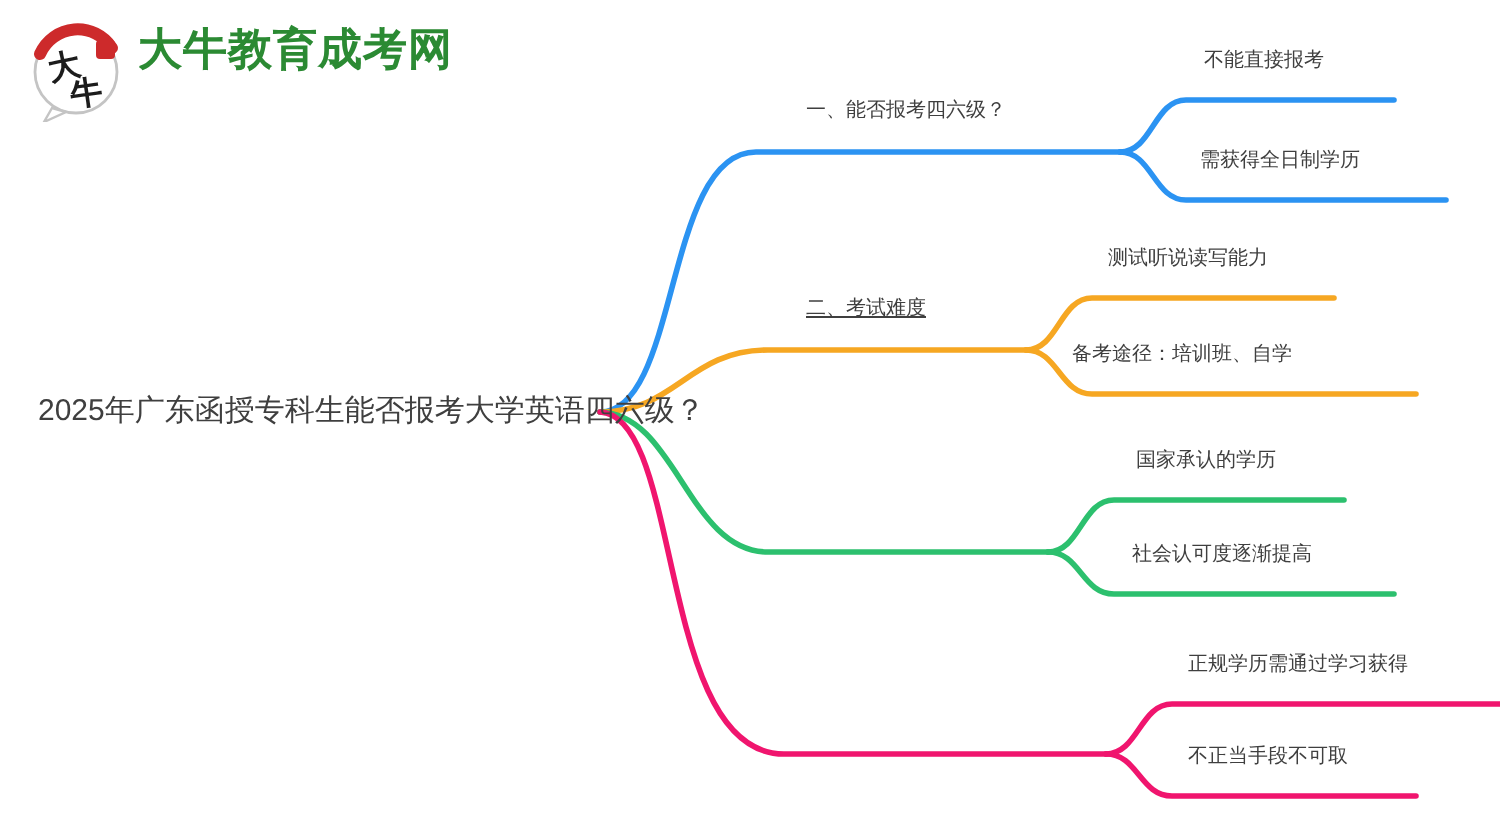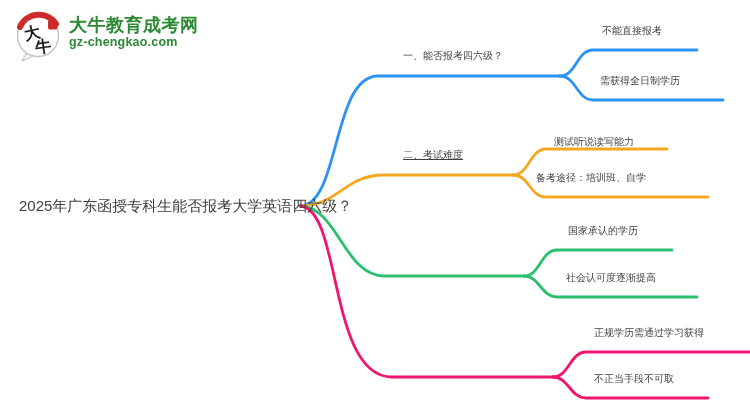--- a/index.html
+++ b/index.html
@@ -5,34 +5,34 @@
   * { margin: 0; padding: 0; box-sizing: border-box; }
   html, body { width: 750px; height: 410px; overflow: hidden; background: #ffffff; }
   body { font-family: "Liberation Sans", "DejaVu Sans", sans-serif; position: relative; }
 
   .stage { position: absolute; inset: 0; width: 750px; height: 410px; }
 
   
   .logo { position: absolute; left: 12px; top: 9px; display: flex; align-items: flex-start; cursor: pointer; }
   .logo-mark { width: 52px; height: 52px; display: block; }
   .logo-texts { margin-left: 5px; padding-top: 6px; }
-  .logo-title { font-size: 18px; font-weight: bold; color: #2b8a33; letter-spacing: 0.5px; line-height: 20px; }
+  .logo-title { font-size: 22px; font-weight: bold; color: #2b8a33; letter-spacing: 0.5px; line-height: 20px; }
   .logo-sub { font-size: 12.5px; font-weight: bold; color: #2b8a33; letter-spacing: 0.2px; line-height: 15px; }
 
   
   .map-svg { position: absolute; left: 0; top: 0; width: 750px; height: 410px; }
   .map-svg path { fill: none; stroke-width: 2.8; stroke-linecap: round; }
 
   .node { position: absolute; font-size: 10px; line-height: 19px; color: #3f3f3f; white-space: nowrap; cursor: pointer; }
   .root-node { left: 19px; top: 196px; font-size: 15px; }
   .n-b1  { left: 403px; top: 46px;  }
   .n-b1c1{ left: 602px; top: 21px;  }
   .n-b1c2{ left: 600px; top: 71px;  }
   .n-b2  { left: 403px; top: 145px; text-decoration: underline; }
-  .n-b2c1{ left: 554px; top: 120px; margin-top: 12px; }
+  .n-b2c1{ left: 554px; top: 120px; }
   .n-b2c2{ left: 536px; top: 168px; }
   .n-b3  { left: 403px; top: 246px; }
   .n-b3c1{ left: 568px; top: 221px; }
   .n-b3c2{ left: 566px; top: 268px; }
   .n-b4  { left: 403px; top: 347px; }
   .n-b4c1{ left: 594px; top: 323px; }
   .n-b4c2{ left: 594px; top: 369px; }
 </style>
 </head>
 <body>
@@ -62,21 +62,20 @@
     <svg class="logo-mark" viewBox="0 0 52 52">
       <circle cx="26" cy="27" r="20.5" fill="#ffffff" stroke="#c4c4c4" stroke-width="1.4"></circle>
       <path d="M14,45 L10,52 L21,47 Z" fill="#ffffff" stroke="#c4c4c4" stroke-width="1.2"></path>
       <path d="M8,18 A20.5,20.5 0 0 1 44,15" fill="none" stroke="#cd2a2b" stroke-width="6" stroke-linecap="round"></path>
       <rect x="36" y="11" width="9.5" height="9.5" rx="2" fill="#cd2a2b"></rect>
       <text x="12" y="30" font-size="16" font-weight="bold" fill="#1c1c1c" transform="rotate(-12 18 24)">大</text>
       <text x="23" y="43" font-size="16" font-weight="bold" fill="#1c1c1c" transform="rotate(-8 30 36)">牛</text>
     </svg>
     <div class="logo-texts">
       <div class="logo-title">大牛教育成考网</div>
-      <div class="logo-sub">gz-chengkao.com</div>
     </div>
   </div>
 
   <div class="node root-node">2025年广东函授专科生能否报考大学英语四六级？</div>
 
   <div class="node n-b1">一、能否报考四六级？</div>
   <div class="node n-b1c1">不能直接报考</div>
   <div class="node n-b1c2">需获得全日制学历</div>
 
   <div class="node n-b2">二、考试难度</div>

